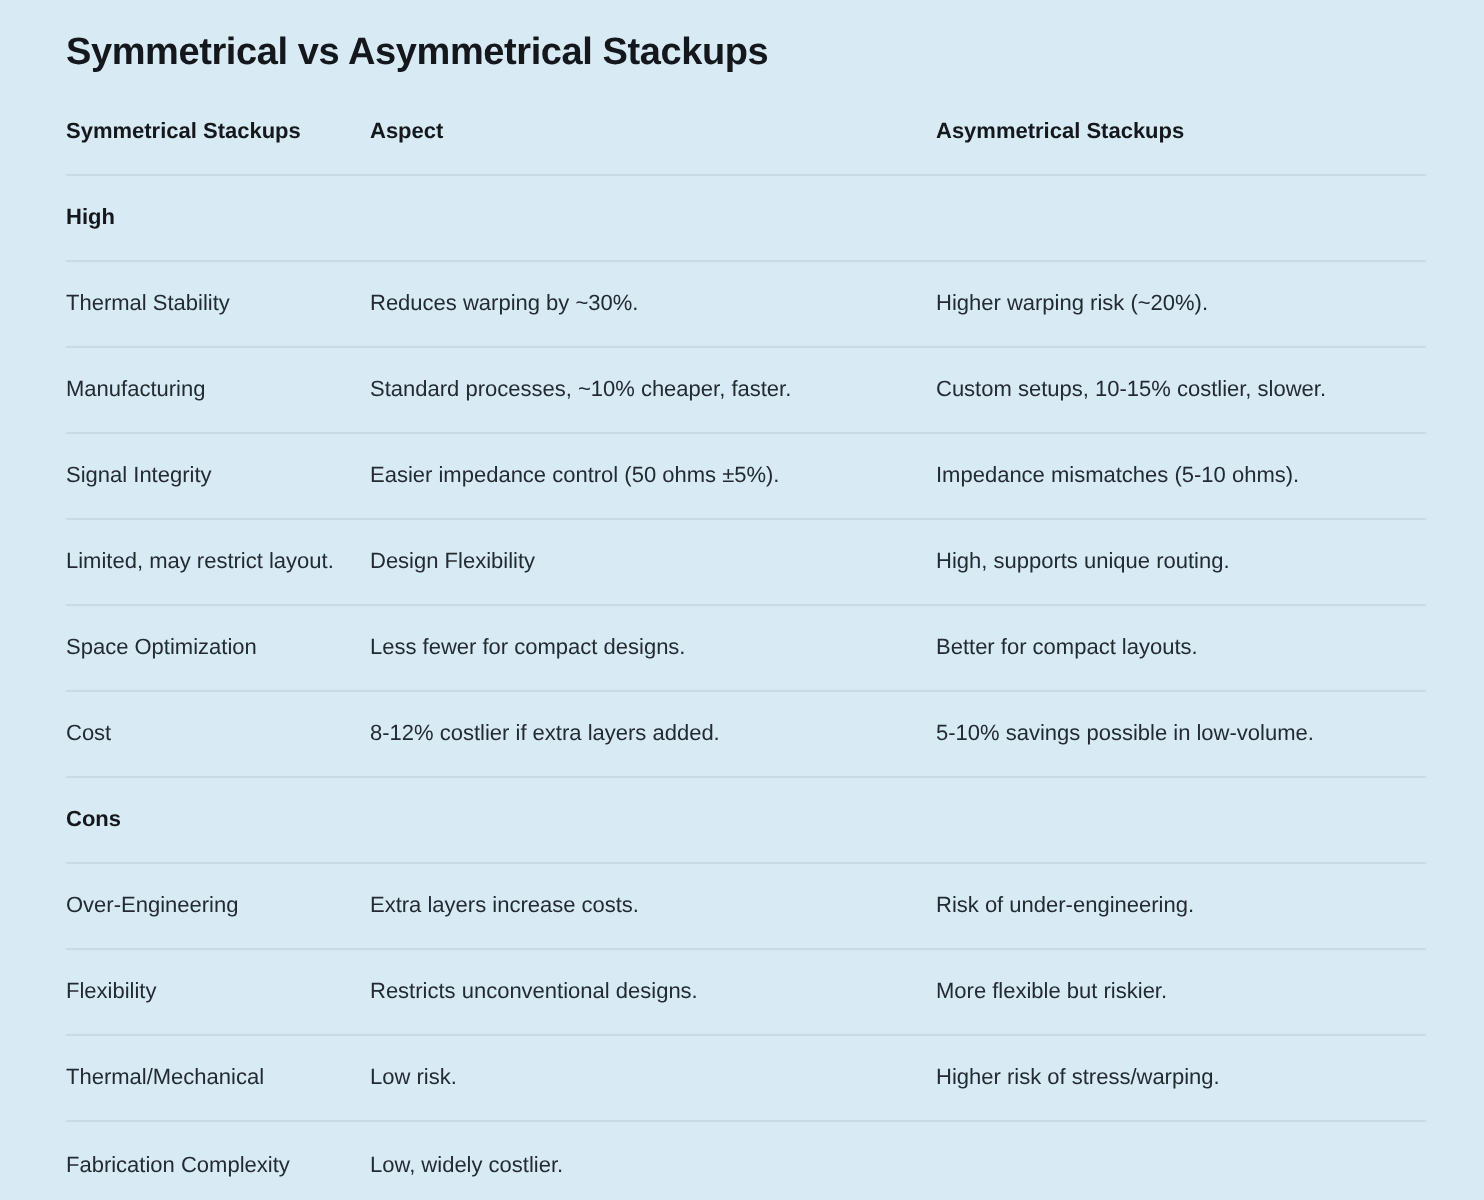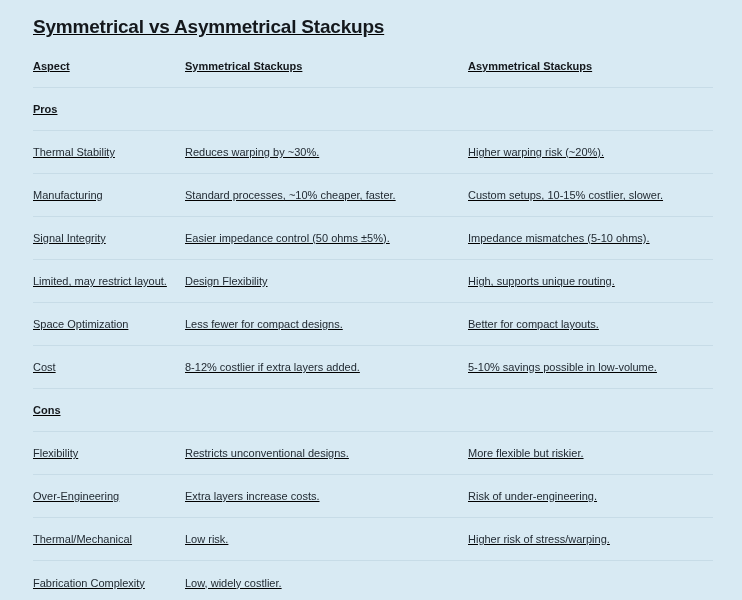--- a/index.html
+++ b/index.html
@@ -12,21 +12,20 @@
   html, body {
     width: 742px; height: 600px;
     overflow: hidden;
     background: var(--bg);
     font-family: "Liberation Sans", sans-serif;
     -webkit-font-smoothing: antialiased;
   }
   .page {
     width: 742px; height: 592px;
     padding: 15px 29px 0 33px;
-    text-decoration: underline;
   }
   .page-title {
     font-size: 19px;
     line-height: 24px;
     font-weight: 700;
     letter-spacing: -0.2px;
     color: var(--heading);
   }
   .table { width: 100%; }
   .row {
@@ -54,27 +53,27 @@
   }
 </style>
 </head>
 <body>
 
 <div class="page">
   <h1 class="page-title">Symmetrical vs Asymmetrical Stackups</h1>
 
   <div class="table">
     <div class="row header-row">
+      <div class="cell bold">Symmetrical Stackups</div>
       <div class="cell bold">Aspect</div>
-      <div class="cell bold">Symmetrical Stackups</div>
       <div class="cell bold">Asymmetrical Stackups</div>
     </div>
     <div id="table-body">
         <div class="row section-row">
-          <div class="cell bold">Pros</div>
+          <div class="cell bold">High</div>
         </div>
         <div class="row data-row">
           <div class="cell">Thermal Stability</div>
           <div class="cell">Reduces warping by ~30%.</div>
           <div class="cell">Higher warping risk (~20%).</div>
         </div>
         <div class="row data-row">
           <div class="cell">Manufacturing</div>
           <div class="cell">Standard processes, ~10% cheaper, faster.</div>
           <div class="cell">Custom setups, 10-15% costlier, slower.</div>
@@ -96,28 +95,28 @@
         </div>
         <div class="row data-row">
           <div class="cell">Cost</div>
           <div class="cell">8-12% costlier if extra layers added.</div>
           <div class="cell">5-10% savings possible in low-volume.</div>
         </div>
         <div class="row section-row">
           <div class="cell bold">Cons</div>
         </div>
         <div class="row data-row">
+          <div class="cell">Over-Engineering</div>
+          <div class="cell">Extra layers increase costs.</div>
+          <div class="cell">Risk of under-engineering.</div>
+        </div>
+        <div class="row data-row">
           <div class="cell">Flexibility</div>
           <div class="cell">Restricts unconventional designs.</div>
           <div class="cell">More flexible but riskier.</div>
-        </div>
-        <div class="row data-row">
-          <div class="cell">Over-Engineering</div>
-          <div class="cell">Extra layers increase costs.</div>
-          <div class="cell">Risk of under-engineering.</div>
         </div>
         <div class="row data-row">
           <div class="cell">Thermal/Mechanical</div>
           <div class="cell">Low risk.</div>
           <div class="cell">Higher risk of stress/warping.</div>
         </div>
         <div class="row data-row last">
           <div class="cell">Fabrication Complexity</div>
           <div class="cell">Low, widely costlier.</div>
         </div>

